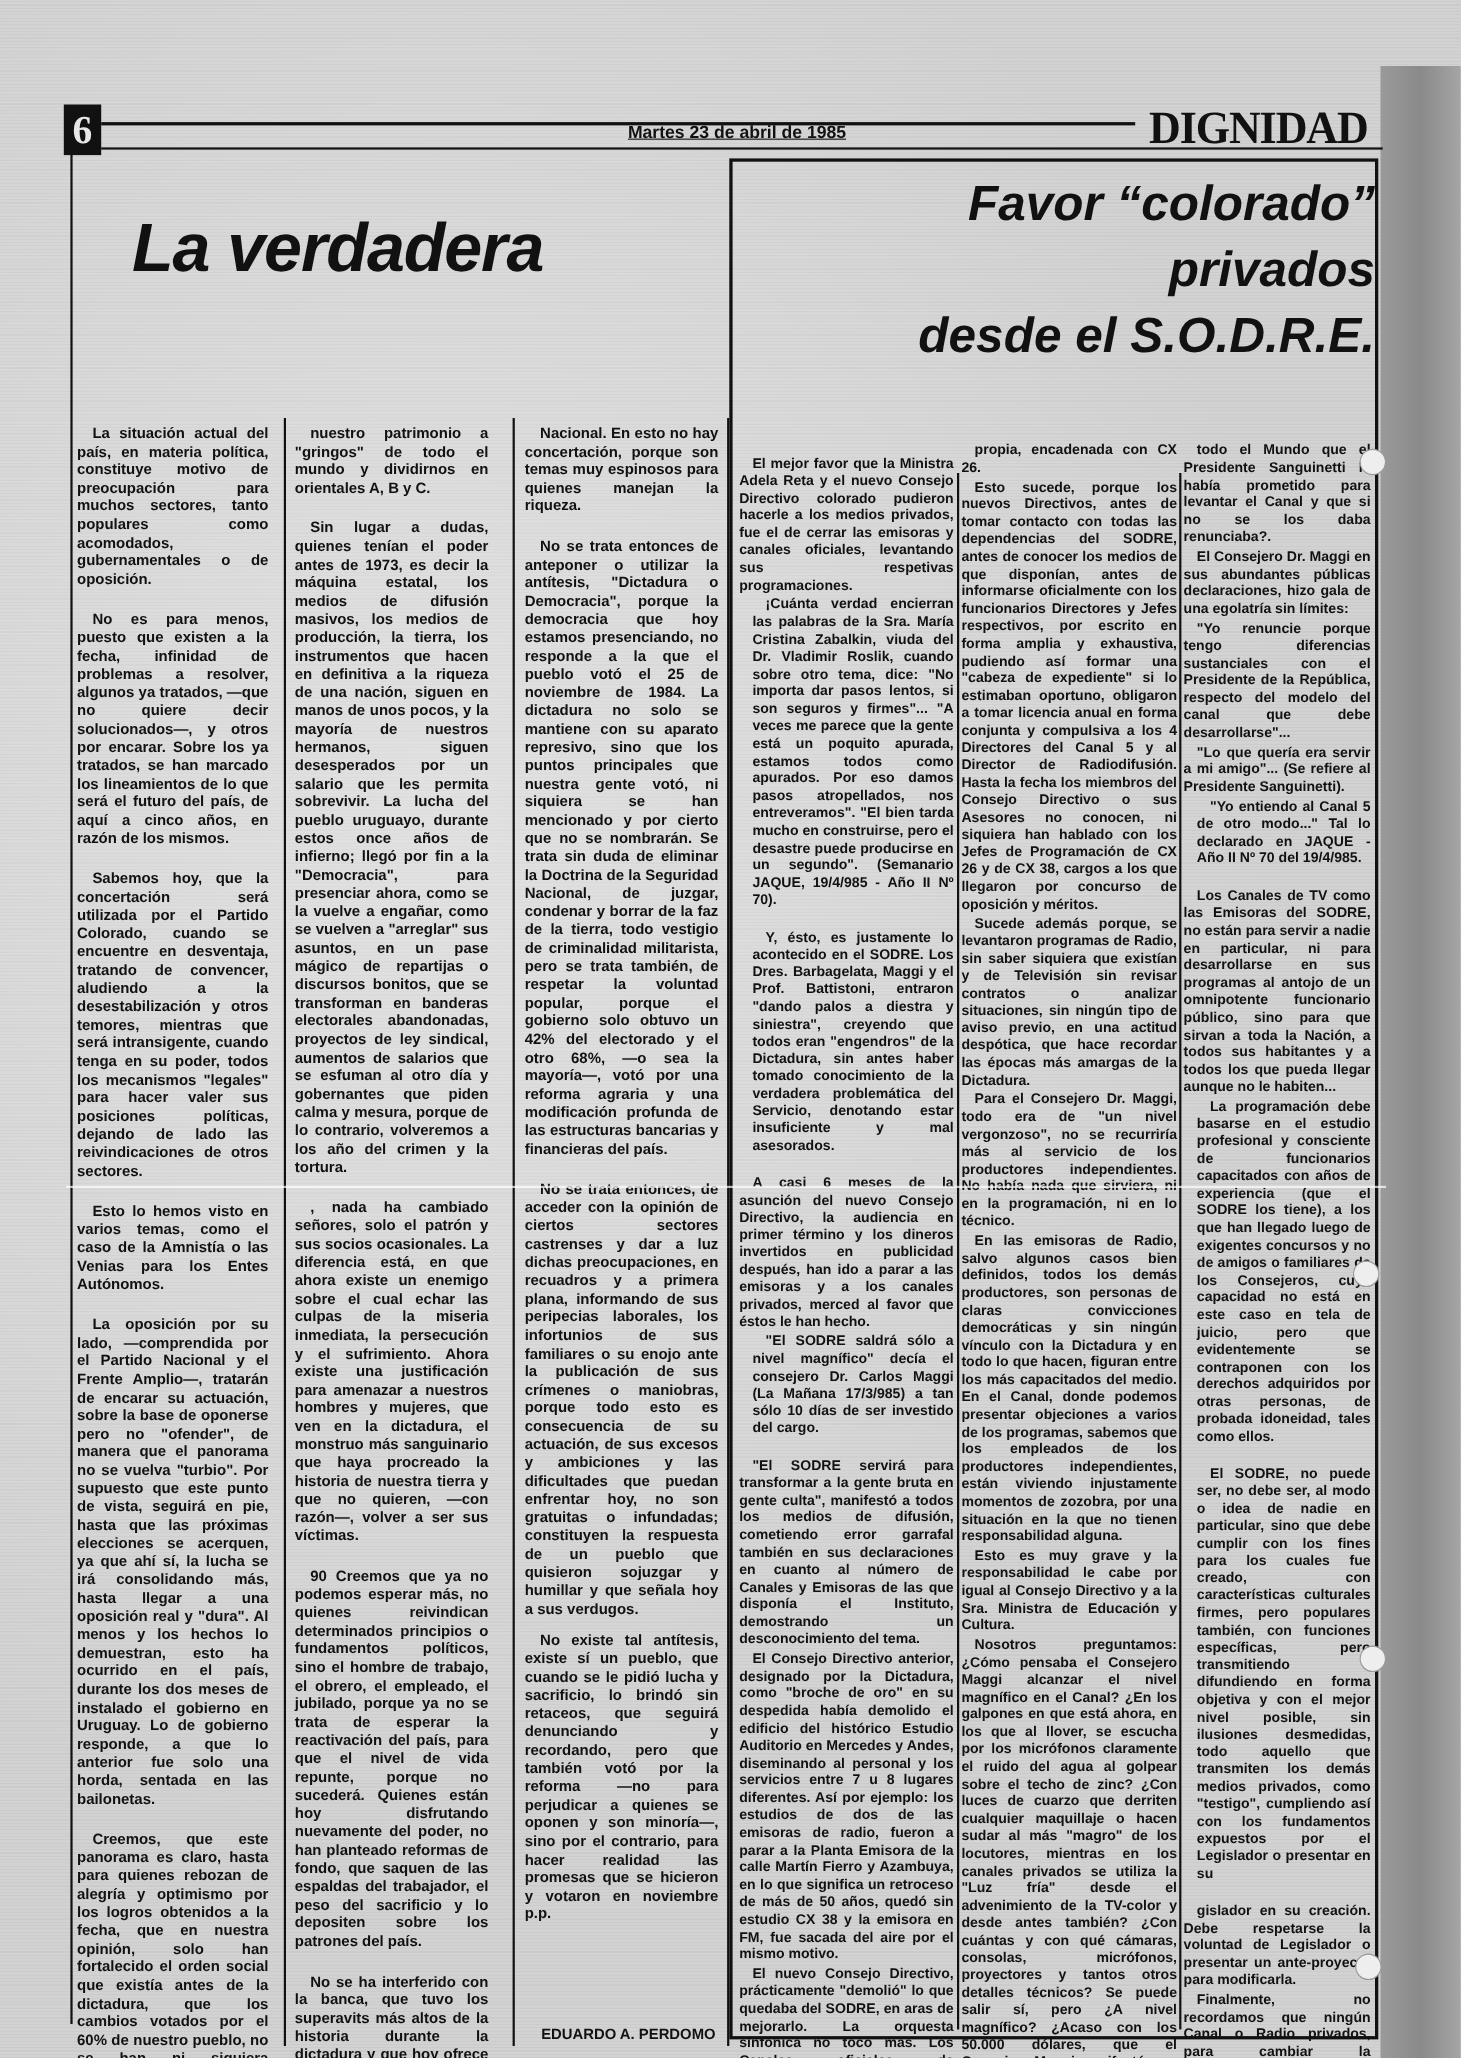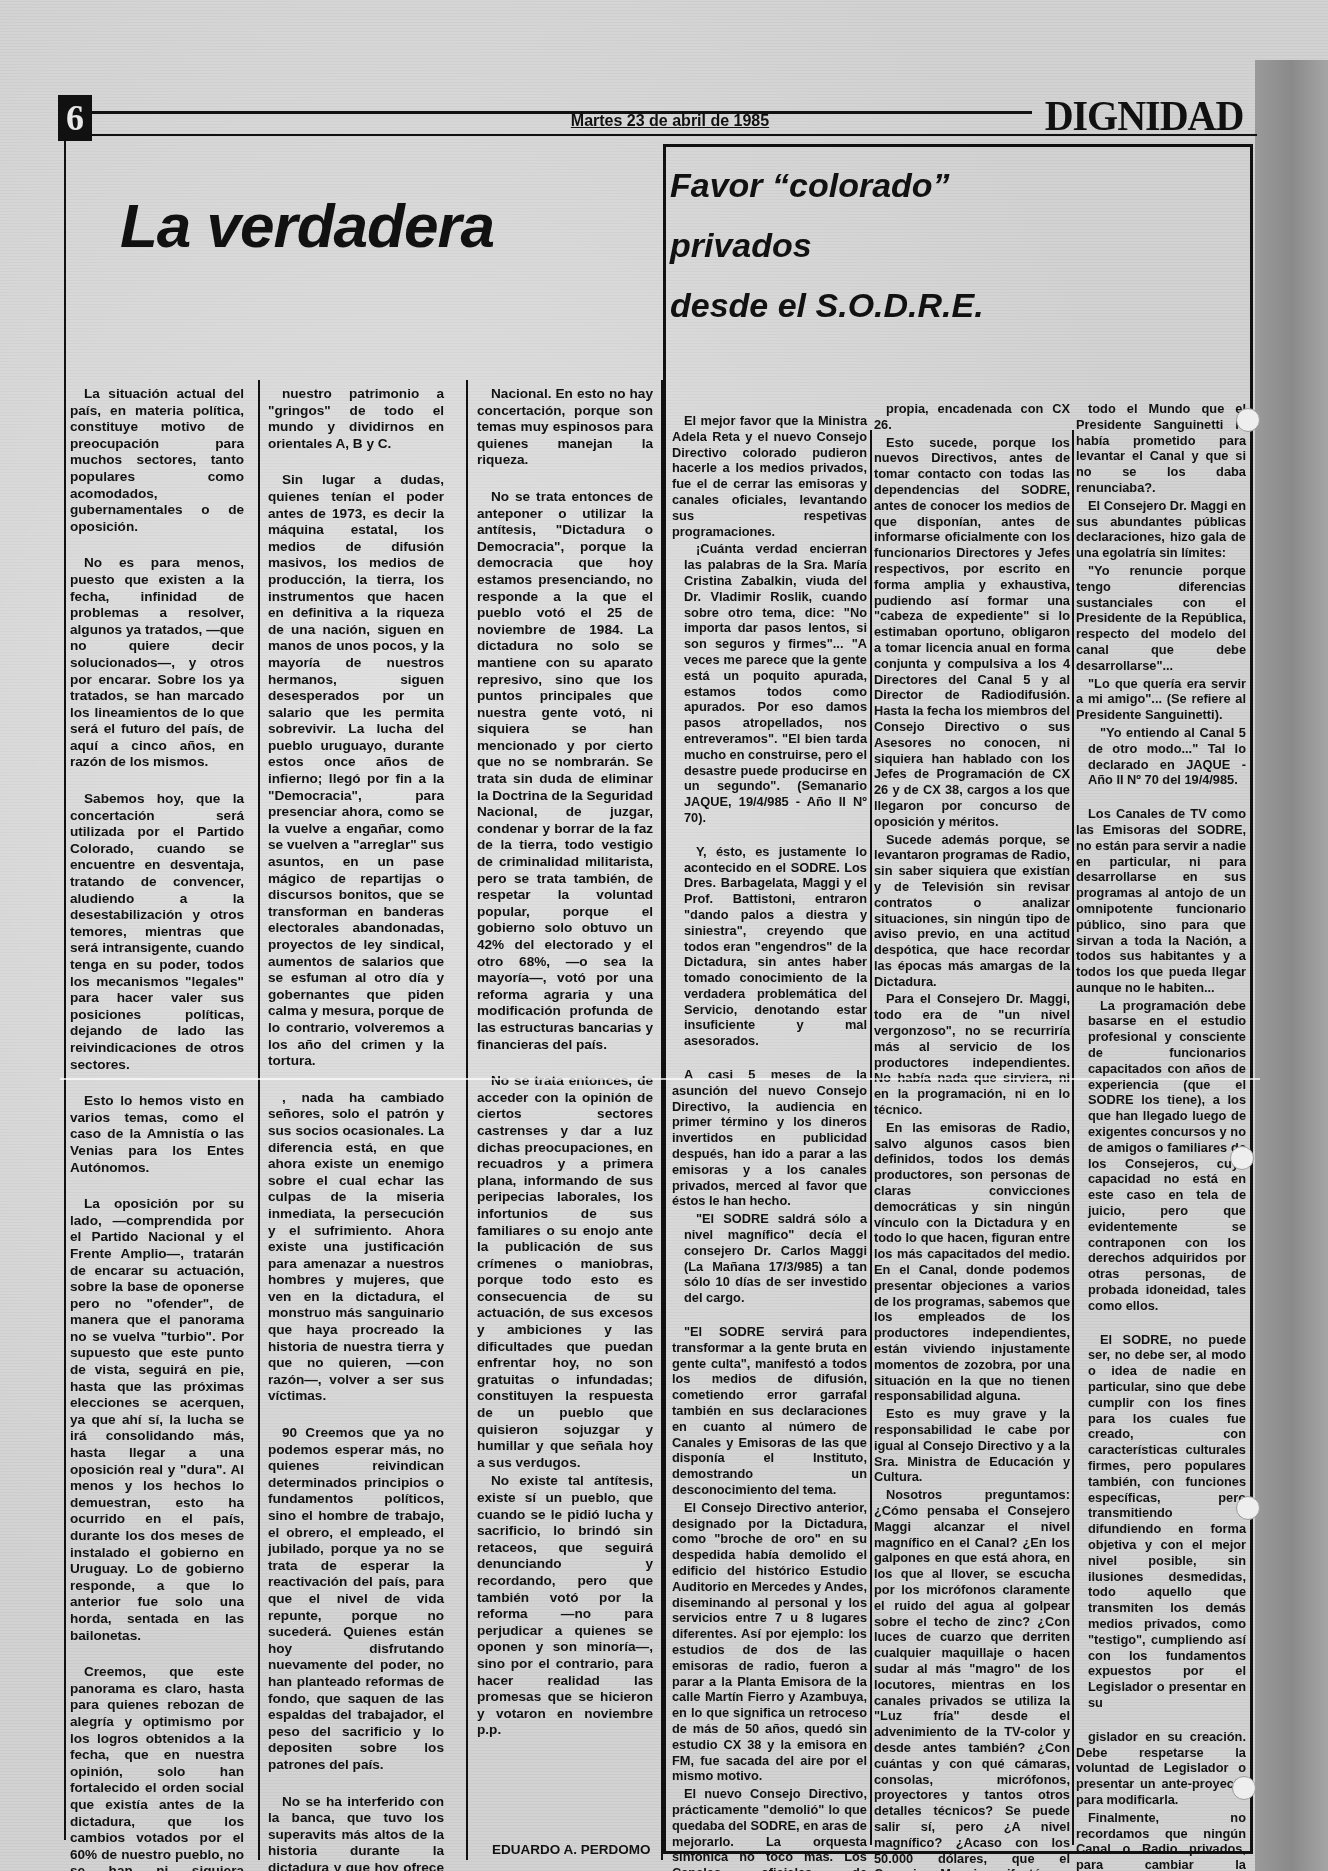--- a/index.html
+++ b/index.html
@@ -44,40 +44,40 @@
   .left-title {
     position: absolute; left: 120px; top: 175px; width: 520px; text-align: left;
     font-weight: bold; font-style: italic; font-size: 62px; line-height: 102px;
     letter-spacing: -1px;
   }
   .col {
     position: absolute; font-weight: bold; font-size: 13.6px; line-height: 16.6px;
     text-align: justify; hyphens: auto;
   }
   .col p { margin: 0 0 20px 0; text-indent: 14px; }
-  .col p.tight { margin-bottom: 2px; }
+  .col p.tight { margin-bottom: 12px; }
   .c1 { left: 70px; top: 386px; width: 174px; }
   .c2 { left: 268px; top: 386px; width: 176px; }
   .c3 { left: 477px; top: 386px; width: 176px; }
   .vline { position: absolute; width: 2px; background: #111; }
   .v1 { left: 258px; top: 380px; height: 1480px; }
   .v2 { left: 466px; top: 380px; height: 1480px; }
   .v3 { left: 661px; top: 380px; height: 1480px; }
   .byline {
     position: absolute; left: 492px; top: 1842px; width: 178px; font-weight: bold; font-size: 13.5px;
   }
 
   
   .box {
     position: absolute; left: 663px; top: 144px; width: 590px; height: 1710px;
     border: 3px solid #111; box-sizing: border-box;
   }
   .right-title {
-    position: absolute; left: 670px; top: 155px; width: 580px; text-align: left;
-    font-weight: bold; font-style: italic; font-size: 34px; line-height: 60px;
+    position: absolute; left: 670px; top: 155px; width: 580px; text-align: right;
+    font-weight: bold; font-style: italic; font-size: 45px; line-height: 60px;
   }
   .rc1 { left: 672px; top: 413px; width: 195px; font-size: 12.8px; line-height: 15.8px; }
   .rc2 { left: 874px; top: 401px; width: 196px; font-size: 12.8px; line-height: 15.8px; }
   .rc3 { left: 1076px; top: 401px; width: 170px; font-size: 12.8px; line-height: 15.8px; }
   .rc1 p, .rc2 p, .rc3 p { margin: 0 0 2px 0; text-indent: 12px; }
   .rc1 p.gap, .rc2 p.gap, .rc3 p.gap { margin-bottom: 18px; margin-left: 12px; }
   .rv1 { left: 870px; top: 430px; height: 1415px; width: 2px; }
   .rv2 { left: 1072px; top: 430px; height: 1415px; width: 2px; }
   .fold { position: absolute; left: 60px; top: 1078px; width: 1200px; height: 2px; background: rgba(255,255,255,0.7); }
   .hole { position: absolute; width: 22px; height: 22px; border-radius: 50%; background: #eee; border: 1px solid #999; }
@@ -136,21 +136,21 @@
   <div>desde el S.O.D.R.E.</div>
 </div>
 
 <div class="vline rv1"></div>
 <div class="vline rv2"></div>
 
 <div class="col rc1">
   <p>El mejor favor que la Ministra Adela Reta y el nuevo Consejo Directivo colorado pudieron hacerle a los medios privados, fue el de cerrar las emisoras y canales oficiales, levantando sus respetivas programaciones.</p>
   <p class="gap">¡Cuánta verdad encierran las palabras de la Sra. María Cristina Zabalkin, viuda del Dr. Vladimir Roslik, cuando sobre otro tema, dice: "No importa dar pasos lentos, si son seguros y firmes"... "A veces me parece que la gente está un poquito apurada, estamos todos como apurados. Por eso damos pasos atropellados, nos entreveramos". "El bien tarda mucho en construirse, pero el desastre puede producirse en un segundo". (Semanario JAQUE, 19/4/985 - Año II Nº 70).</p>
   <p class="gap">Y, ésto, es justamente lo acontecido en el SODRE. Los Dres. Barbagelata, Maggi y el Prof. Battistoni, entraron "dando palos a diestra y siniestra", creyendo que todos eran "engendros" de la Dictadura, sin antes haber tomado conocimiento de la verdadera problemática del Servicio, denotando estar insuficiente y mal asesorados.</p>
-  <p>A casi 5 meses de la asunción del nuevo Consejo Directivo, la audiencia en primer término y los dineros invertidos en publicidad después, han ido a parar a las emisoras y a los canales privados, merced al favor que éstos le han hecho.</p>
+  <p>A casi 6 meses de la asunción del nuevo Consejo Directivo, la audiencia en primer término y los dineros invertidos en publicidad después, han ido a parar a las emisoras y a los canales privados, merced al favor que éstos le han hecho.</p>
   <p class="gap">"El SODRE saldrá sólo a nivel magnífico" decía el consejero Dr. Carlos Maggi (La Mañana 17/3/985) a tan sólo 10 días de ser investido del cargo.</p>
   <p>"El SODRE servirá para transformar a la gente bruta en gente culta", manifestó a todos los medios de difusión, cometiendo error garrafal también en sus declaraciones en cuanto al número de Canales y Emisoras de las que disponía el Instituto, demostrando un desconocimiento del tema.</p>
   <p>El Consejo Directivo anterior, designado por la Dictadura, como "broche de oro" en su despedida había demolido el edificio del histórico Estudio Auditorio en Mercedes y Andes, diseminando al personal y los servicios entre 7 u 8 lugares diferentes. Así por ejemplo: los estudios de dos de las emisoras de radio, fueron a parar a la Planta Emisora de la calle Martín Fierro y Azambuya, en lo que significa un retroceso de más de 50 años, quedó sin estudio CX 38 y la emisora en FM, fue sacada del aire por el mismo motivo.</p>
   <p>El nuevo Consejo Directivo, prácticamente "demolió" lo que quedaba del SODRE, en aras de mejorarlo. La orquesta sinfónica no tocó más. Los Canales oficiales de Montevideo y Melo como la emisora de Carmelo no salieron más. Las emisoras de Montevideo en "Canal Libre Internacional" CX 6 y CX 26, están en el aire solamente con música grabada, sin otra programación o informativos, y CX 38 sin programación</p>
 </div>
 
 <div class="col rc2">
   <p>propia, encadenada con CX 26.</p>
   <p>Esto sucede, porque los nuevos Directivos, antes de tomar contacto con todas las dependencias del SODRE, antes de conocer los medios de que disponían, antes de informarse oficialmente con los funcionarios Directores y Jefes respectivos, por escrito en forma amplia y exhaustiva, pudiendo así formar una "cabeza de expediente" si lo estimaban oportuno, obligaron a tomar licencia anual en forma conjunta y compulsiva a los 4 Directores del Canal 5 y al Director de Radiodifusión. Hasta la fecha los miembros del Consejo Directivo o sus Asesores no conocen, ni siquiera han hablado con los Jefes de Programación de CX 26 y de CX 38, cargos a los que llegaron por concurso de oposición y méritos.</p>
   <p>Sucede además porque, se levantaron programas de Radio, sin saber siquiera que existían y de Televisión sin revisar contratos o analizar situaciones, sin ningún tipo de aviso previo, en una actitud despótica, que hace recordar las épocas más amargas de la Dictadura.</p>

